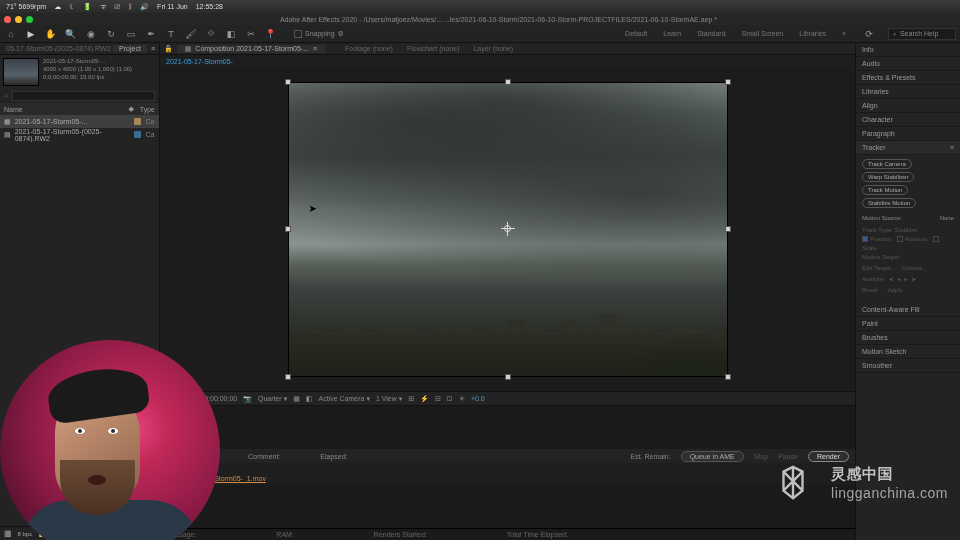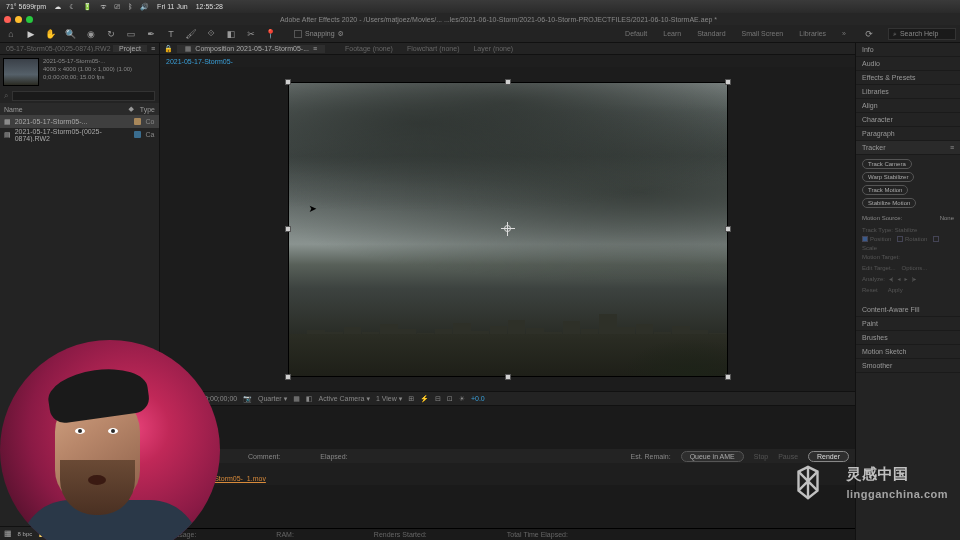--- a/index.html
+++ b/index.html
@@ -86,21 +86,21 @@
 .avatar .beard{position:absolute;left:60px;top:120px;width:75px;height:55px;background:linear-gradient(180deg,#6a4a35,#4a3022);border-radius:0 0 35px 35px;}
 .avatar .shirt{position:absolute;left:20px;bottom:-20px;width:180px;height:80px;background:#2a3848;border-radius:50px 50px 0 0;}
 .avatar .eye{position:absolute;width:10px;height:6px;background:#fff;border-radius:50%;top:88px;}
 .avatar .eye.l{left:75px;}.avatar .eye.r{left:108px;}
 .avatar .pupil{position:absolute;width:4px;height:4px;background:#2a2a2a;border-radius:50%;top:1px;left:3px;}
 .avatar .mouth{position:absolute;left:88px;top:135px;width:18px;height:10px;background:#3a1a12;border-radius:50%;}
 .watermark{position:absolute;right:12px;bottom:38px;z-index:99;opacity:0.85;display:flex;align-items:center;gap:19px;}
 .watermark .logo{width:38px;height:38px;}
 .watermark .logo svg{width:100%;height:100%;}
 .watermark .txt{color:#ddd;font-size:15px;font-weight:bold;letter-spacing:0.5px;}
-.watermark .txt .dom{font-size:11px;font-weight:bold;color:#bbb;}
+.watermark .txt .dom{font-size:14px;font-weight:normal;color:#bbb;}
 .snapping-chk{display:flex;align-items:center;gap:3px;font-size:7px;color:#888;margin-left:10px;}
 .snapping-chk .box{width:8px;height:8px;border:1px solid #555;}
 </style>
 </head>
 <body>
 
 <div class="mac-menubar">
   <div class="right">
     <span>71° 5699rpm</span>
     <span>☁</span>

